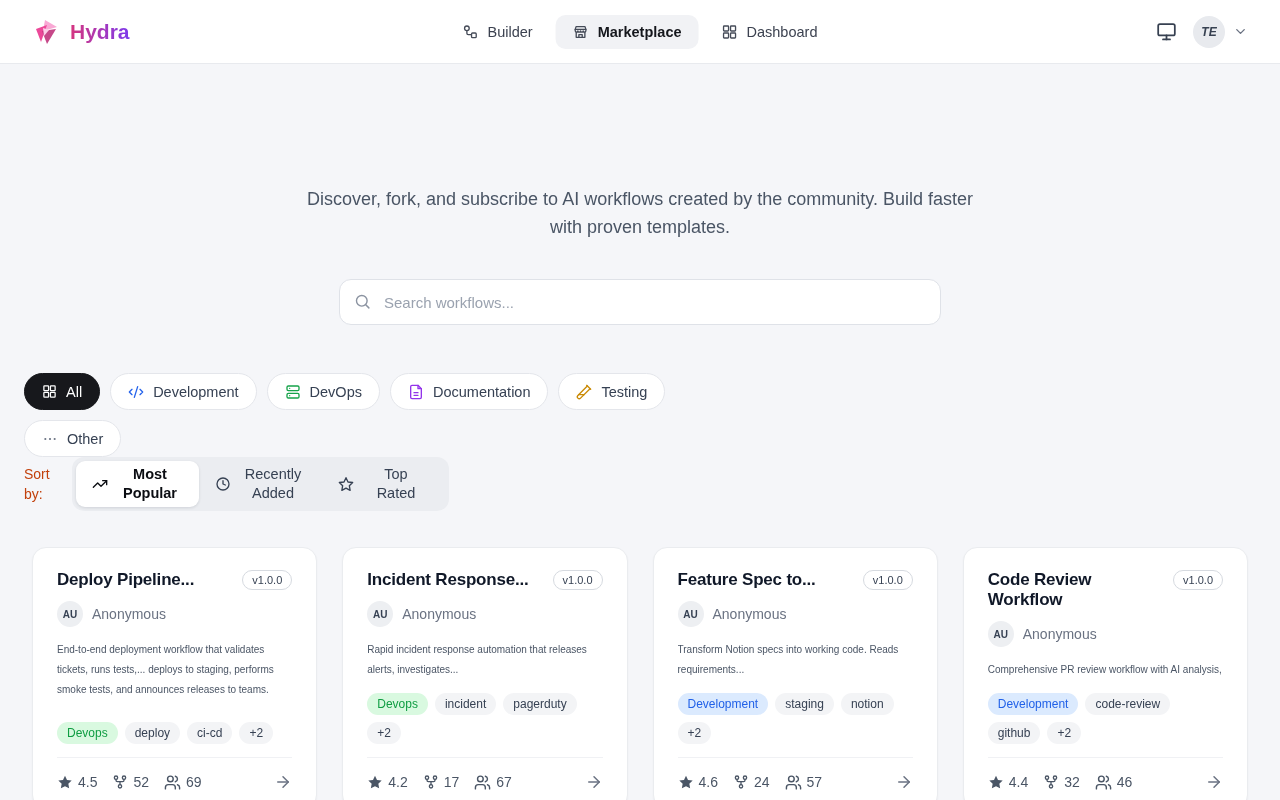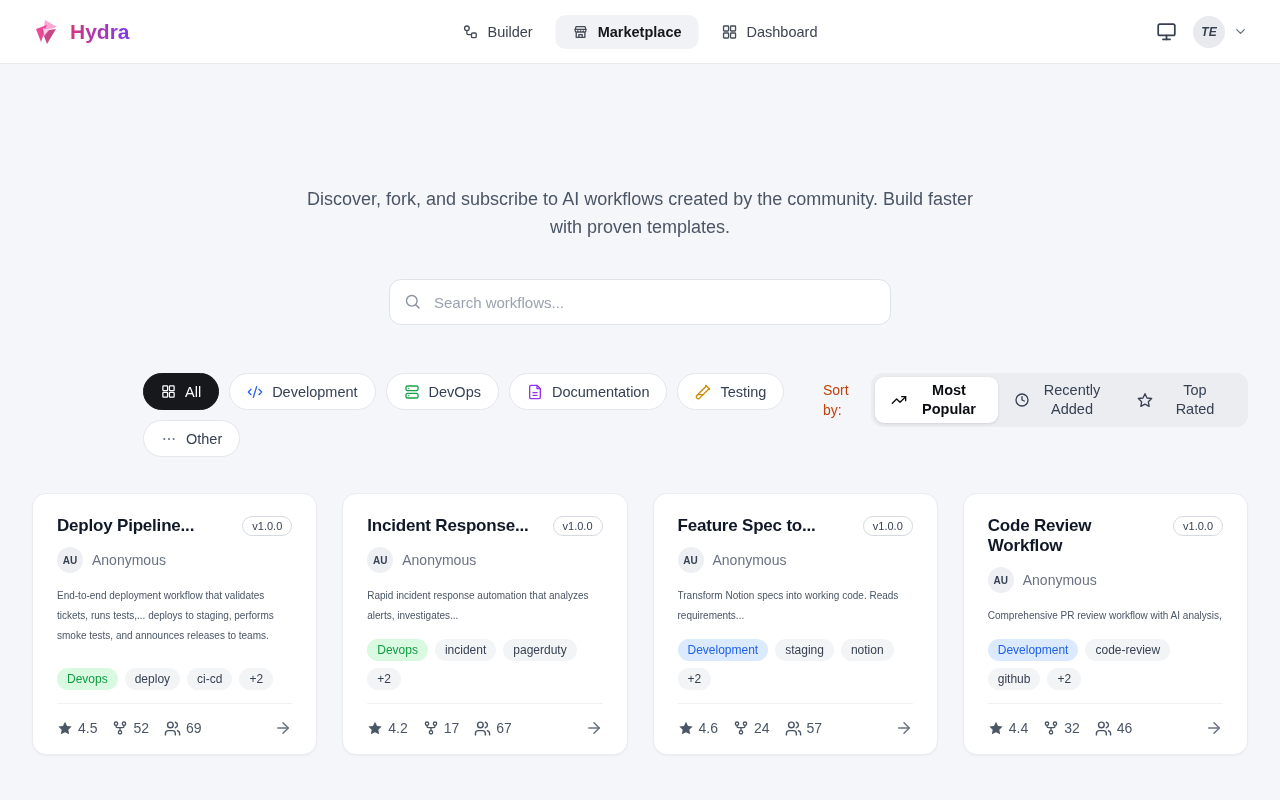--- a/index.html
+++ b/index.html
@@ -24,30 +24,30 @@
   .icon-btn { background:none; border:none; cursor:pointer; color:#374151; }
   .avatar { width:32px; height:32px; border-radius:50%; background:#e8eaee;
       display:flex; align-items:center; justify-content:center;
       font-size:12px; font-weight:600; color:#374151; }
   .user-chip { display:flex; align-items:center; gap:8px; cursor:pointer; }
 
   
   .hero { text-align:center; padding-top:97px; }
   .hero h1 { font-size:47px; font-weight:800; letter-spacing:-1.5px; color:#0b0d12; }
   .hero p { margin:24px auto 0; max-width:690px; font-size:18px; line-height:28px; color:#4a5565; }
-  .search-wrap { width:502px; margin:38px auto 16px; position:relative; }
+  .search-wrap { width:602px; margin:38px auto 16px; position:relative; }
   .search-input { width:100%; height:46px; border:1px solid #dfe2e8; border-radius:12px;
       background:#fff; padding:0 16px 0 44px; font-size:15px; color:#101828; outline:none;
       font-family:"Liberation Sans", sans-serif; }
   .search-input::placeholder { color:#9aa2af; }
   .search-icon { position:absolute; left:15px; top:14px; color:#8b93a1; }
 
   
-  .controls { display:flex; justify-content:flex-end; align-items:flex-start;
-      padding:0 32px; margin-top:48px; }
+  .controls { display:flex; justify-content:flex-start; align-items:flex-start;
+      padding:0 24px; margin-top:48px;flex-direction:column; }
   .chips { display:flex; flex-wrap:wrap; gap:10px; width:680px; }
   .chip { display:flex; align-items:center; gap:9px; height:37px; padding:0 17px;
       border-radius:999px; background:#fff; border:1px solid #e4e6eb; font-size:14.5px;
       color:#364153; cursor:pointer; font-family:"Liberation Sans", sans-serif; }
   .chip.active { background:#17181c; border-color:#17181c; color:#fff; font-weight:500; }
   .sort { display:flex; align-items:center; gap:14px; }
   .sort-label { font-size:14px; color:#c2410c; width:34px; line-height:20px; }
   .seg { display:flex; background:#ebedf1; border-radius:12px; padding:4px; }
   .seg-opt { display:flex; align-items:center; gap:9px; padding:4px 16px; border-radius:9px;
       border:none; background:transparent; cursor:pointer; color:#364153;
@@ -330,21 +330,21 @@
 
   <article class="card">
     <div class="card-head">
       <span class="card-title">Incident Response...</span>
       <span class="version">v1.0.0</span>
     </div>
     <div class="author">
       <span class="author-avatar">AU</span>
       <span class="author-name">Anonymous</span>
     </div>
-    <p class="desc">Rapid incident response automation that analyzes alerts, investigates...</p>
+    <p class="desc">Rapid incident response automation that releases alerts, investigates...</p>
     <div class="tags">
       <span class="tag devops">Devops</span>
       <span class="tag">incident</span>
       <span class="tag">pagerduty</span>
       <span class="tag">+2</span>
     </div>
     <div class="card-footer">
       <span class="stat">
         <span class="star-icon">
           <svg width="16" height="16" viewBox="0 0 24 24" fill="currentColor">

